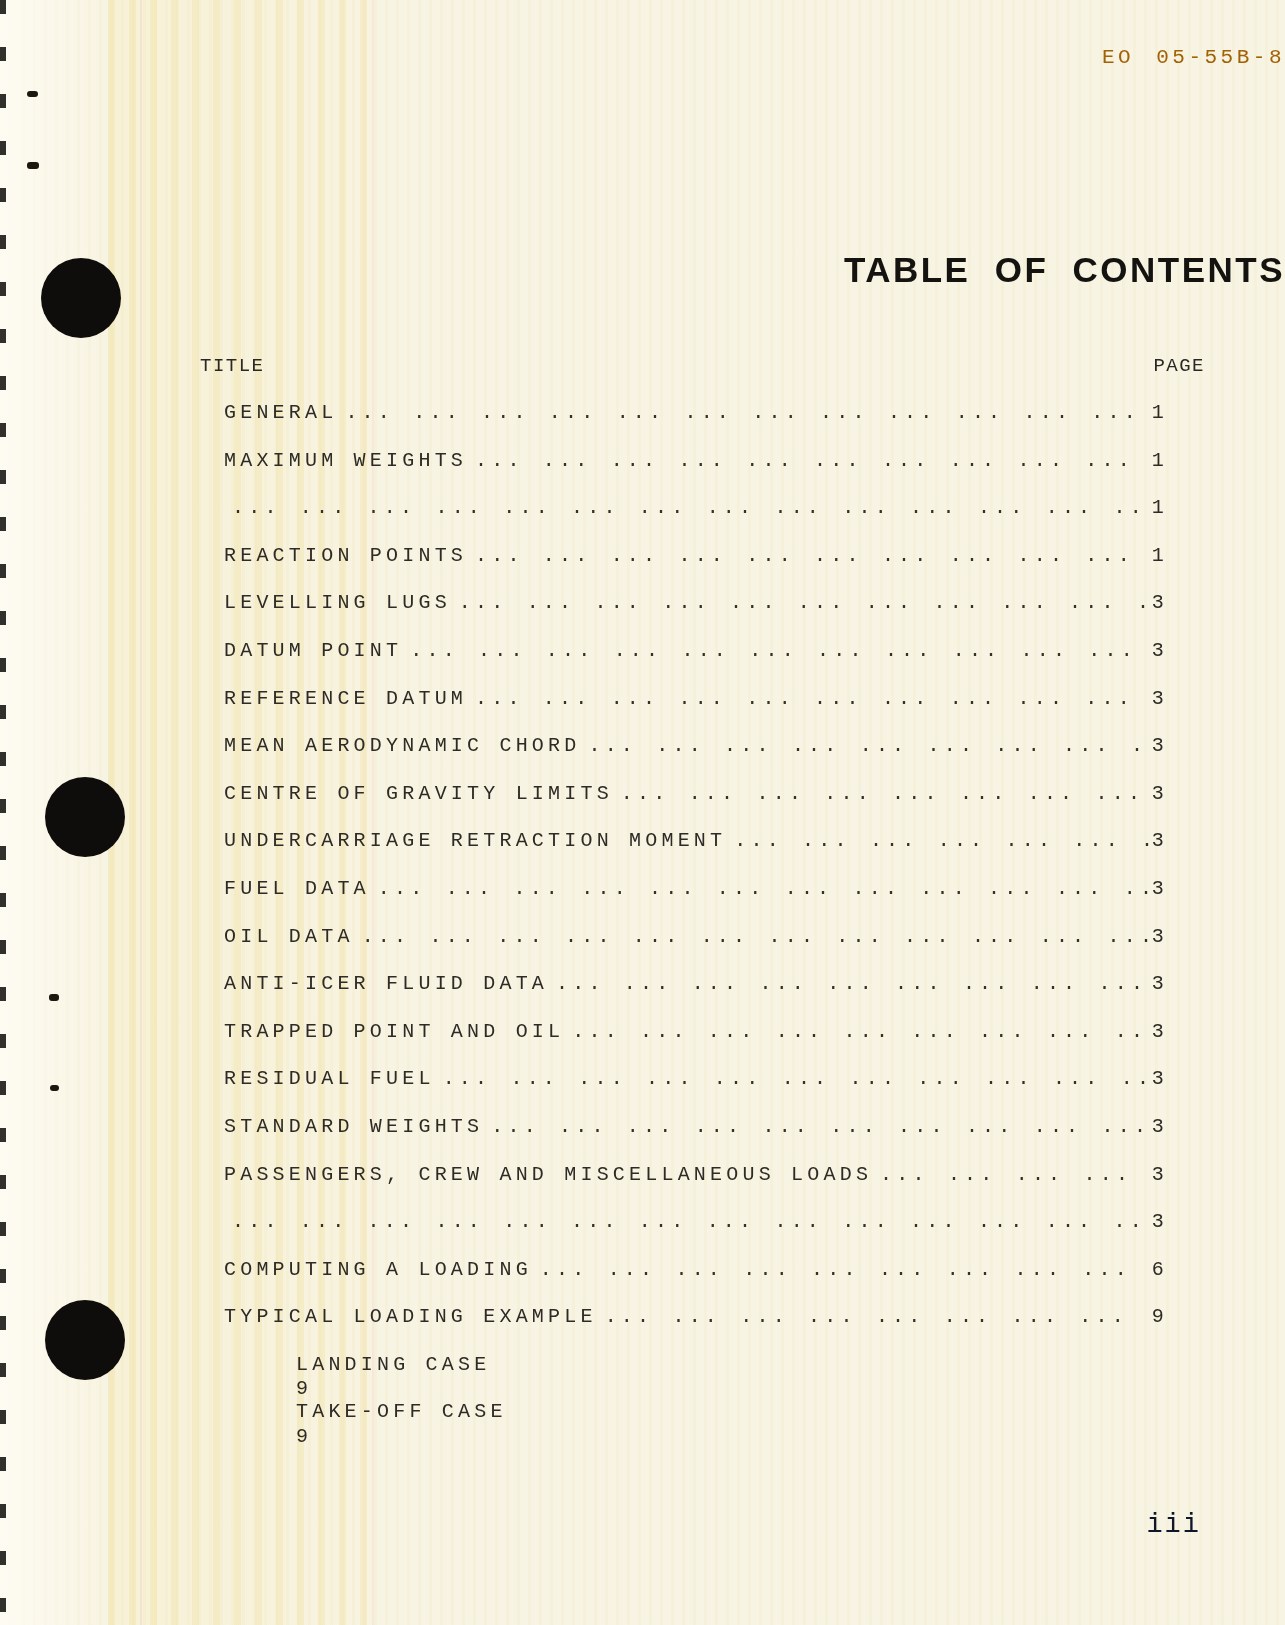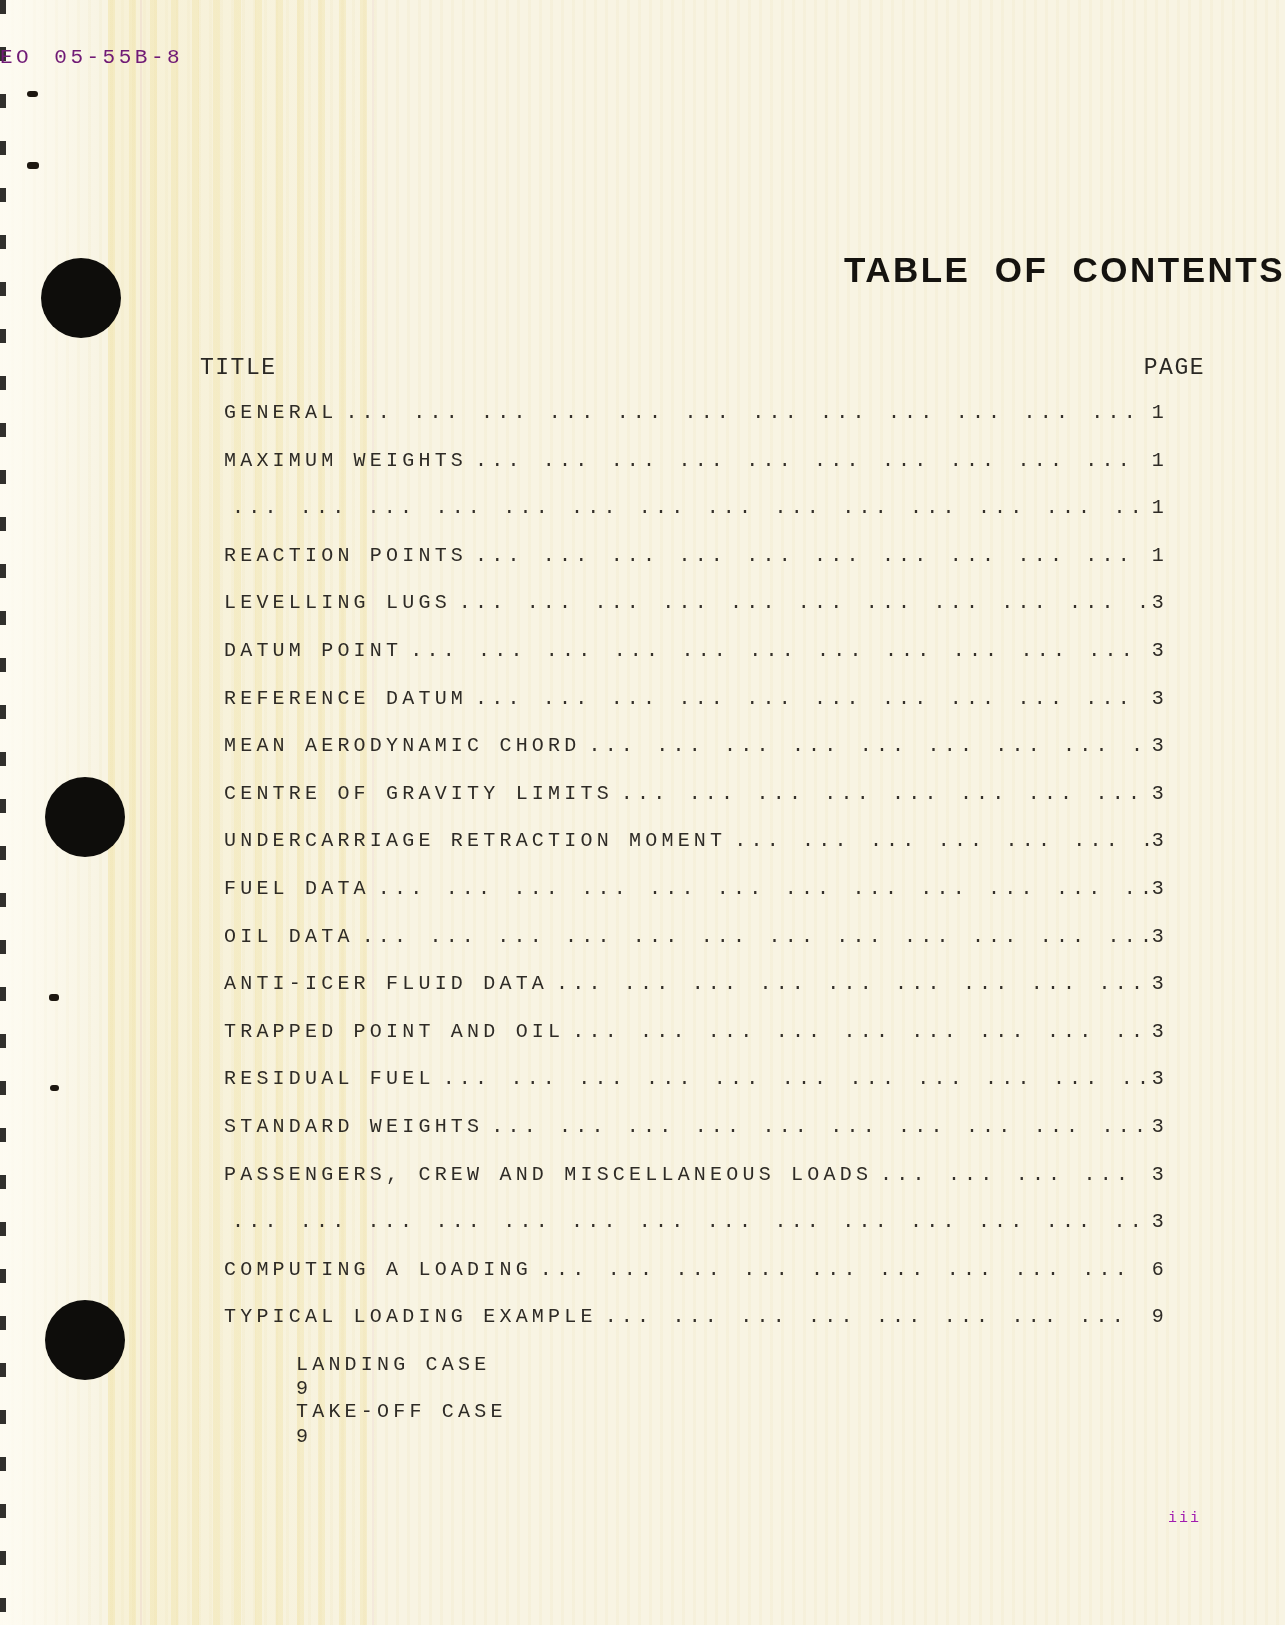--- a/index.html
+++ b/index.html
@@ -51,36 +51,36 @@
   .hole-3 { left: 45px;  top: 1300px; }
   .ink-mark { position: absolute; background: #1d1710; border-radius: 3px; }
   .mark-1 { left: 27px; top: 91px;   width: 11px; height: 6px; }
   .mark-2 { left: 27px; top: 162px;  width: 12px; height: 7px; }
   .mark-3 { left: 49px; top: 994px;  width: 10px; height: 7px; }
   .mark-4 { left: 50px; top: 1085px; width: 9px;  height: 6px; }
 
   
   .doc-number {
     position: absolute; top: 46px; left: 0; right: 0;
-    text-align: left;
+    text-align: right;
     font-size: 21px; letter-spacing: 3.5px; word-spacing: 6px;
-    color: #701a75;
+    color: #a16207;
   }
   .page-title {
     position: absolute; top: 250px; left: 0; right: 0;
     text-align: right;
     font-family: "Liberation Sans", sans-serif;
     font-weight: bold;
     font-size: 35px; letter-spacing: 2.5px; word-spacing: 12px;
     color: var(--heading_ink, #15130f);
   }
   .col-headers {
     position: absolute; top: 355px; left: 200px; right: 80px;
     display: flex; justify-content: space-between;
-    font-size: 23px; letter-spacing: 1.5px;
+    font-size: 19px; letter-spacing: 1.5px;
     color: #2a2824;
   }
   .toc-list {
     position: absolute; top: 401px; left: 185px; right: 117px; margin-left: 39px;
   }
   .toc-row {
     height: 47.6px;
     display: flex; align-items: baseline;
     font-size: 20px; letter-spacing: 4.2px;
     white-space: nowrap;
@@ -89,22 +89,22 @@
   .toc-label { flex: 0 0 auto; }
   .toc-leader {
     flex: 1 1 auto; overflow: hidden;
     margin-left: 8px; margin-right: 2px;
     letter-spacing: 4.2px; word-spacing: 3px;
     color: #34302a;
   }
   .toc-page { flex: 0 0 auto; text-align: right; min-width: 14px; }
   .folio {
     position: absolute; top: 1510px; right: 84px;
-    font-size: 15px; letter-spacing: 2px;
-    color: #a21caf;
+    font-size: 27px; letter-spacing: 2px;
+    color: #0f172a;
   }
 </style>
 </head>
 <body>
 
 <div class="texture"></div>
 <div class="left-light-band"></div>
 <div class="streak-band"></div>
 <div class="scan-line a"></div>
 <div class="scan-line b"></div>

